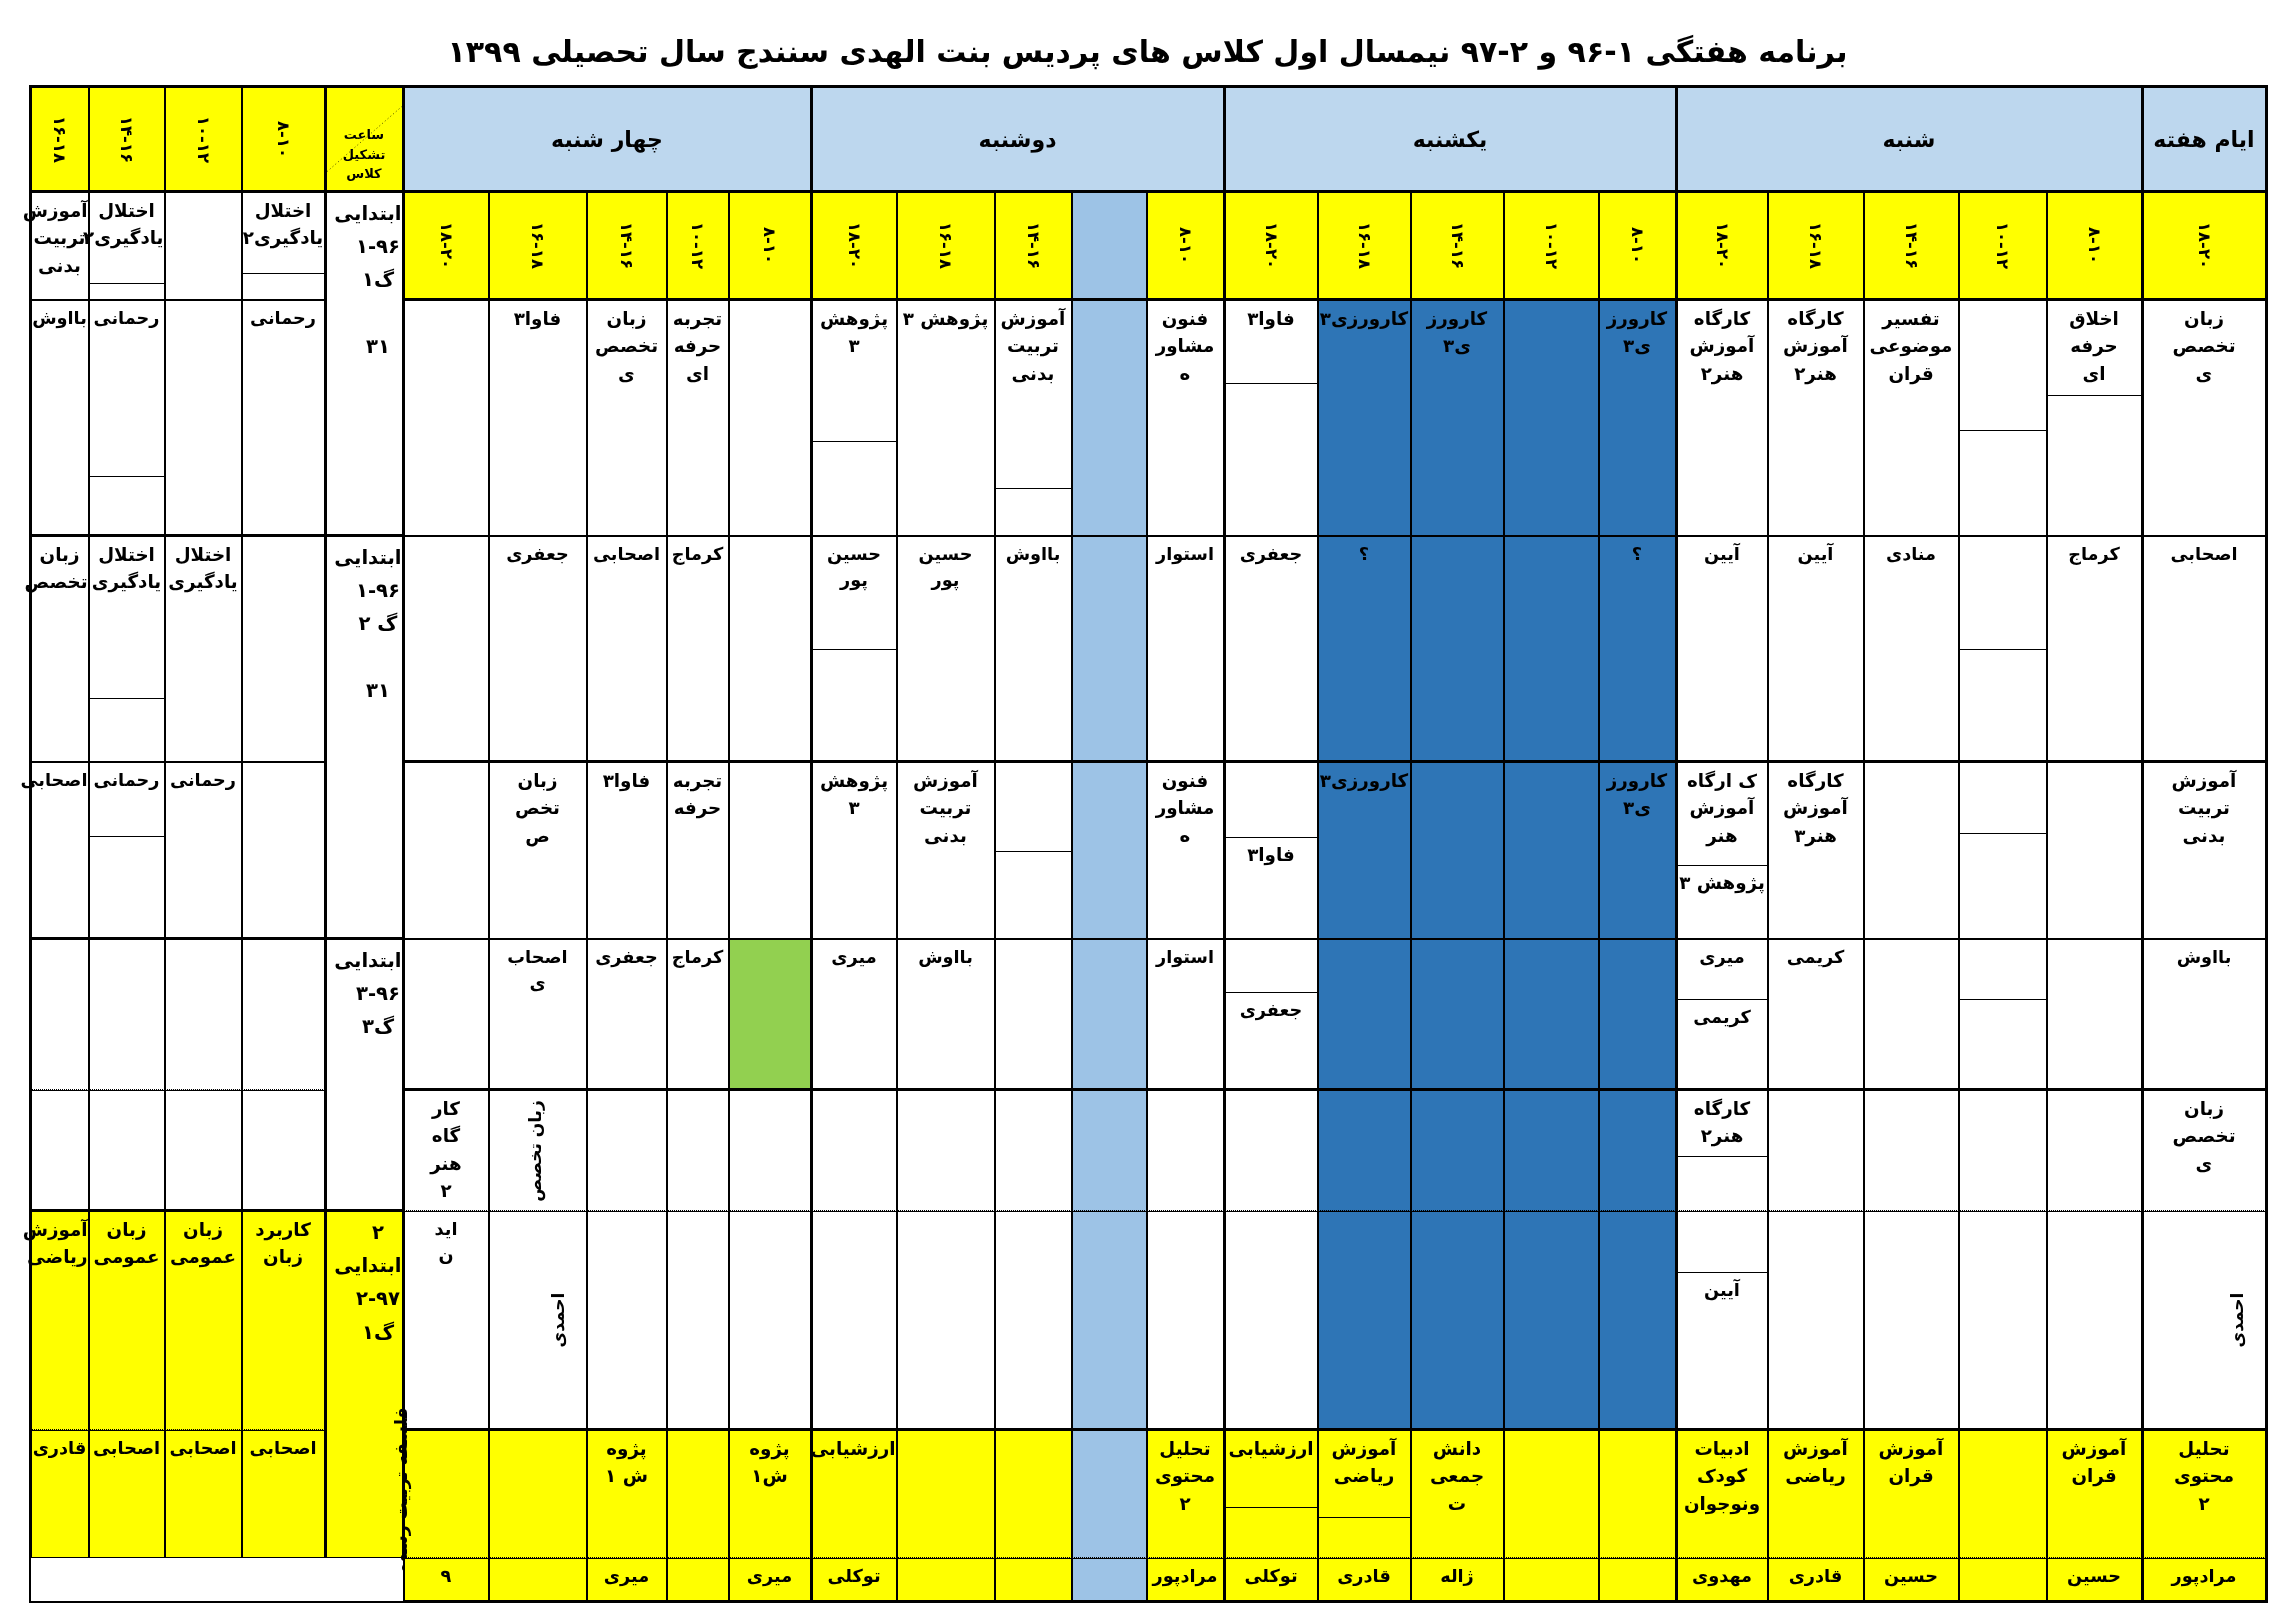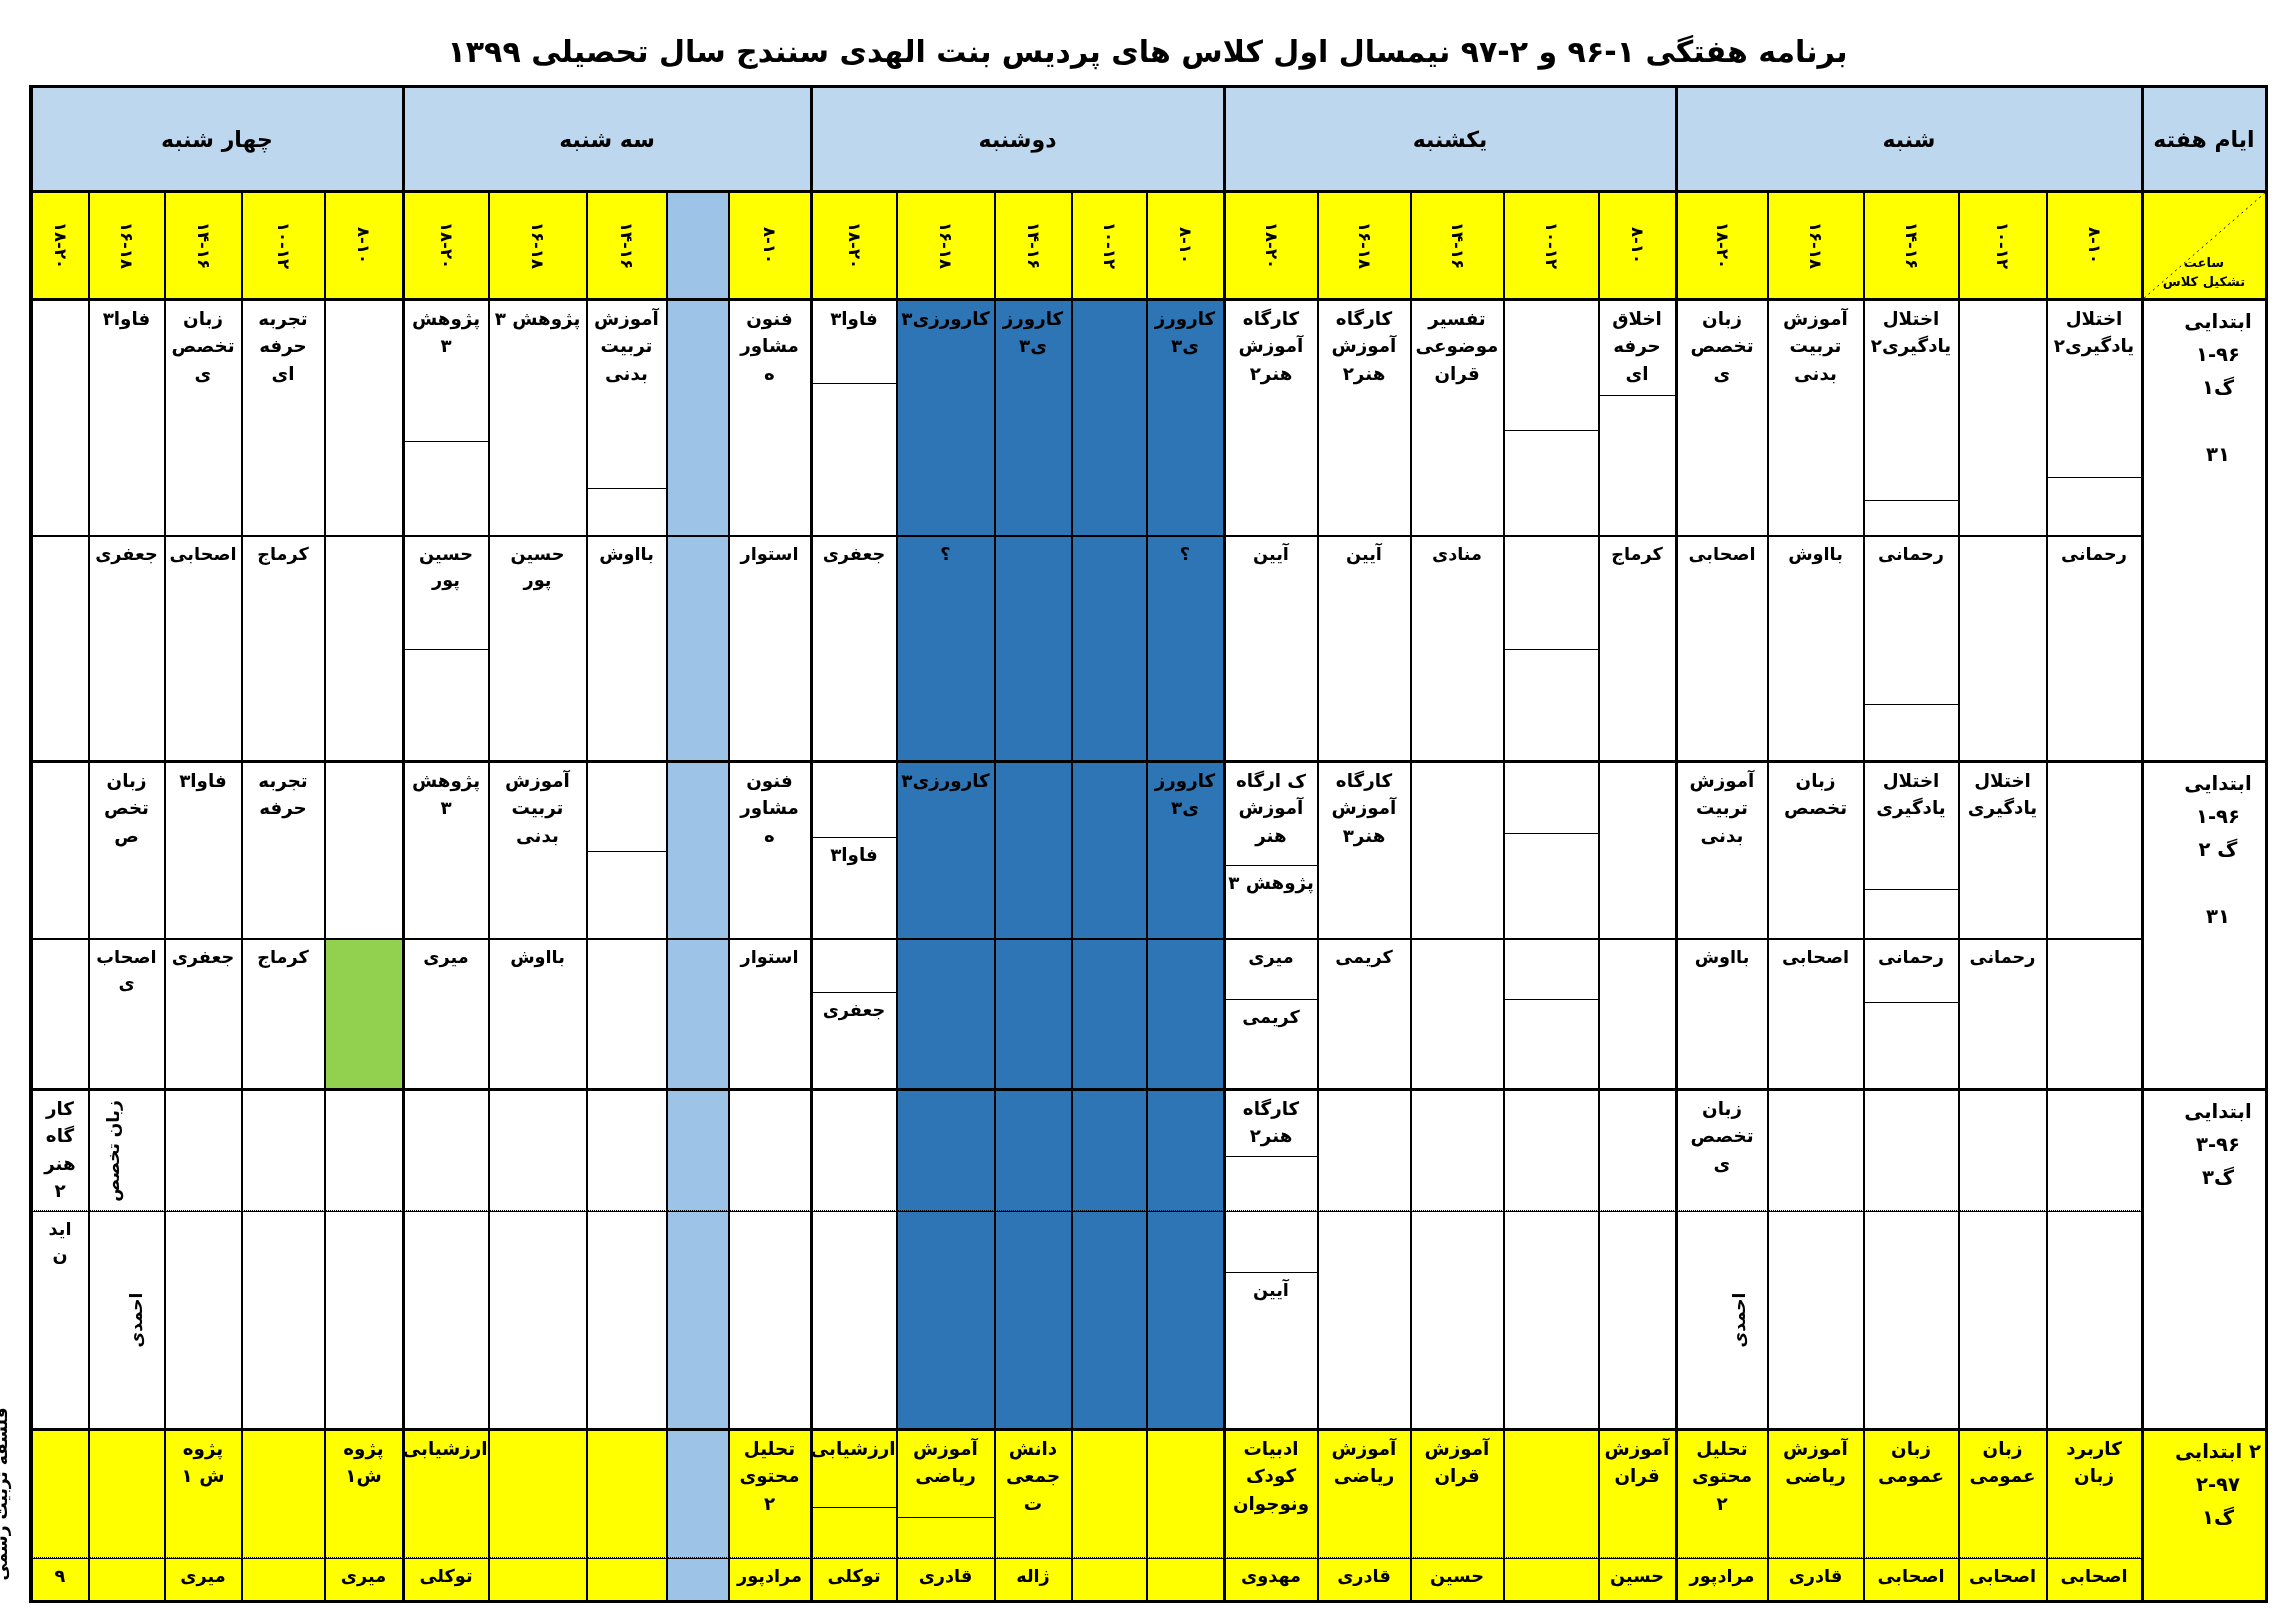--- a/index.html
+++ b/index.html
@@ -53,23 +53,20 @@
     <div class="cell head day b3 db cen">
       <div class="tx">شنبه</div>
     </div>
     <div class="cell head day b3 db cen">
       <div class="tx">یکشنبه</div>
     </div>
     <div class="cell head day b3 db cen">
       <div class="tx">دوشنبه</div>
     </div>
     <div class="cell head day b3 db cen">
-      <div class="tx">سه شنبه</div>
-    </div>
-    <div class="cell head day b3 db cen">
       <div class="tx">چهار شنبه</div>
     </div>
     <div class="cell time lcol b3 corner">
       <svg viewBox="0 0 185 161" width="121" height="105">
         <line x1="0" y1="100%" x2="100%" y2="0" stroke="#000" stroke-width="1.5" stroke-dasharray="3 6"></line>
       </svg>
       <div class="hours-text">ساعت
 تشکیل کلاس</div>
     </div>
     <div class="cell time b3">

